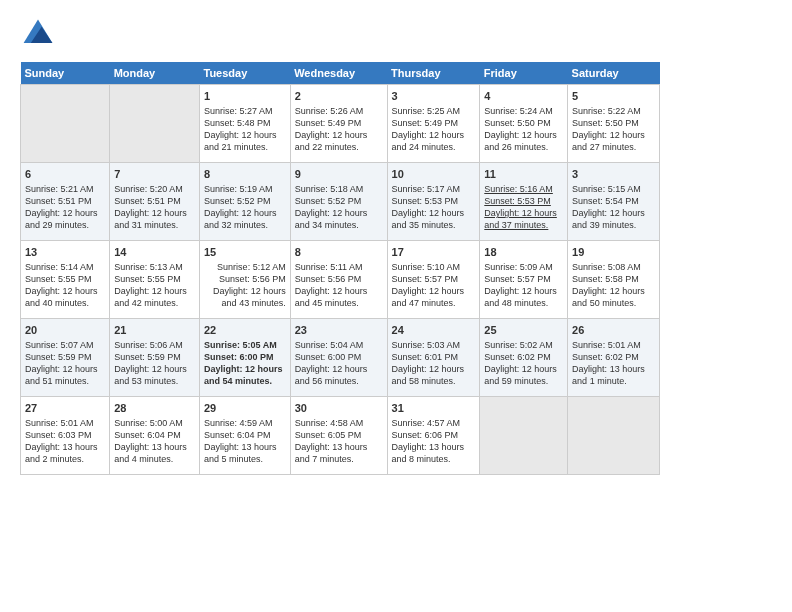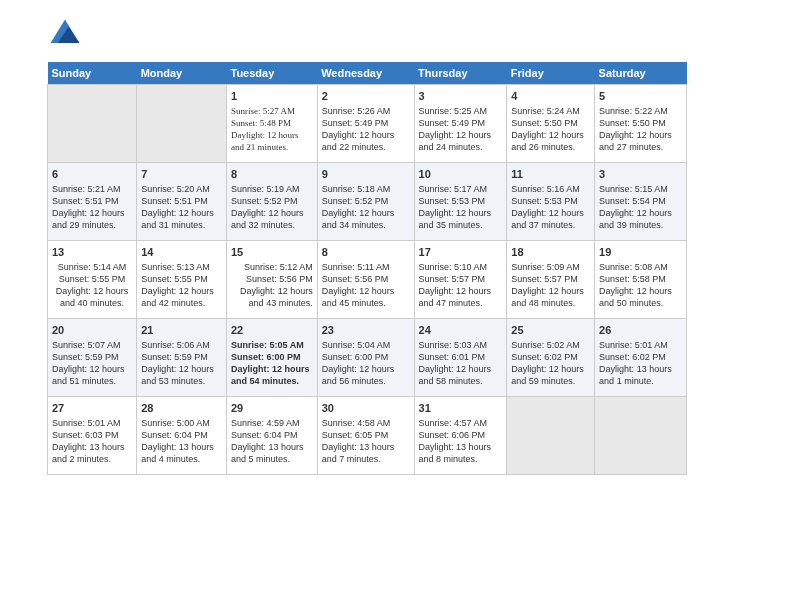--- a/index.html
+++ b/index.html
@@ -6,21 +6,20 @@
     body {
       font-family: Arial, sans-serif;
       background: #fff;
       width: 792px;
       height: 612px;
       overflow: hidden;
     }
     .page {
       width: 696px;
       padding: 16px 36px 10px 20px;
-      margin-left: 27px;
     }
     .header {
       display: flex;
       align-items: flex-start;
       justify-content: space-between;
       margin-bottom: 10px;
     }
     .logo {
       display: flex;
       align-items: center;
@@ -123,21 +122,21 @@
           <th>Friday</th>
           <th>Saturday</th>
         </tr>
     </thead>
     <tbody>
     <tr>
           <td class="empty"></td>
           <td class="empty"></td>
           <td>
             <span class="day-num">1</span>
-            <div style="white-space: pre-line; font-family: Liberation Serif, serif;">Sunrise: 5:27 AM
+            <div style="white-space: pre-line;">Sunrise: 5:27 AM
 Sunset: 5:48 PM
 Daylight: 12 hours and 21 minutes.</div>
           </td>
           <td>
             <span class="day-num">2</span>
             <div style="white-space: pre-line;">Sunrise: 5:26 AM
 Sunset: 5:49 PM
 Daylight: 12 hours and 22 minutes.</div>
           </td>
           <td>
@@ -185,35 +184,35 @@
 Daylight: 12 hours and 34 minutes.</div>
           </td>
           <td>
             <span class="day-num">10</span>
             <div style="white-space: pre-line;">Sunrise: 5:17 AM
 Sunset: 5:53 PM
 Daylight: 12 hours and 35 minutes.</div>
           </td>
           <td>
             <span class="day-num">11</span>
-            <div style="white-space: pre-line;">Sunrise: 5:16 AM
+            <div style="white-space: pre-line; text-decoration: underline;">Sunrise: 5:16 AM
 Sunset: 5:53 PM
 Daylight: 12 hours and 37 minutes.</div>
           </td>
           <td>
             <span class="day-num">3</span>
             <div style="white-space: pre-line;">Sunrise: 5:15 AM
 Sunset: 5:54 PM
 Daylight: 12 hours and 39 minutes.</div>
           </td>
         </tr>
         <tr>
           <td>
             <span class="day-num">13</span>
-            <div style="white-space: pre-line; text-align: center;">Sunrise: 5:14 AM
+            <div style="white-space: pre-line;">Sunrise: 5:14 AM
 Sunset: 5:55 PM
 Daylight: 12 hours and 40 minutes.</div>
           </td>
           <td>
             <span class="day-num">14</span>
             <div style="white-space: pre-line;">Sunrise: 5:13 AM
 Sunset: 5:55 PM
 Daylight: 12 hours and 42 minutes.</div>
           </td>
           <td>

